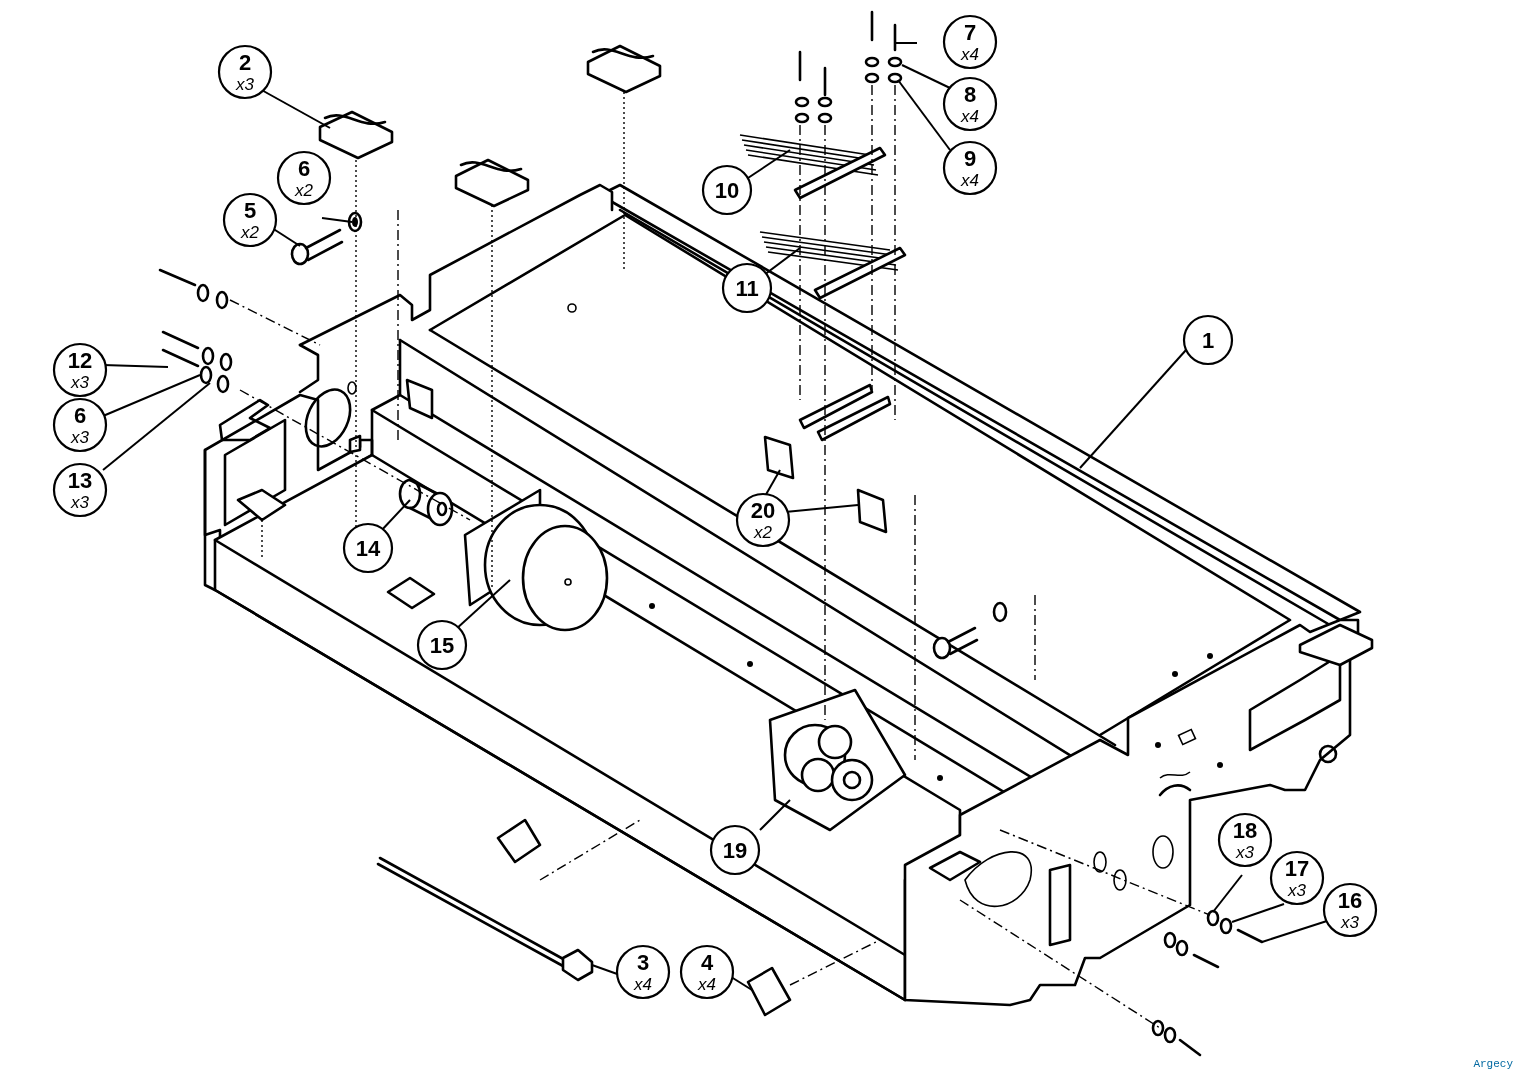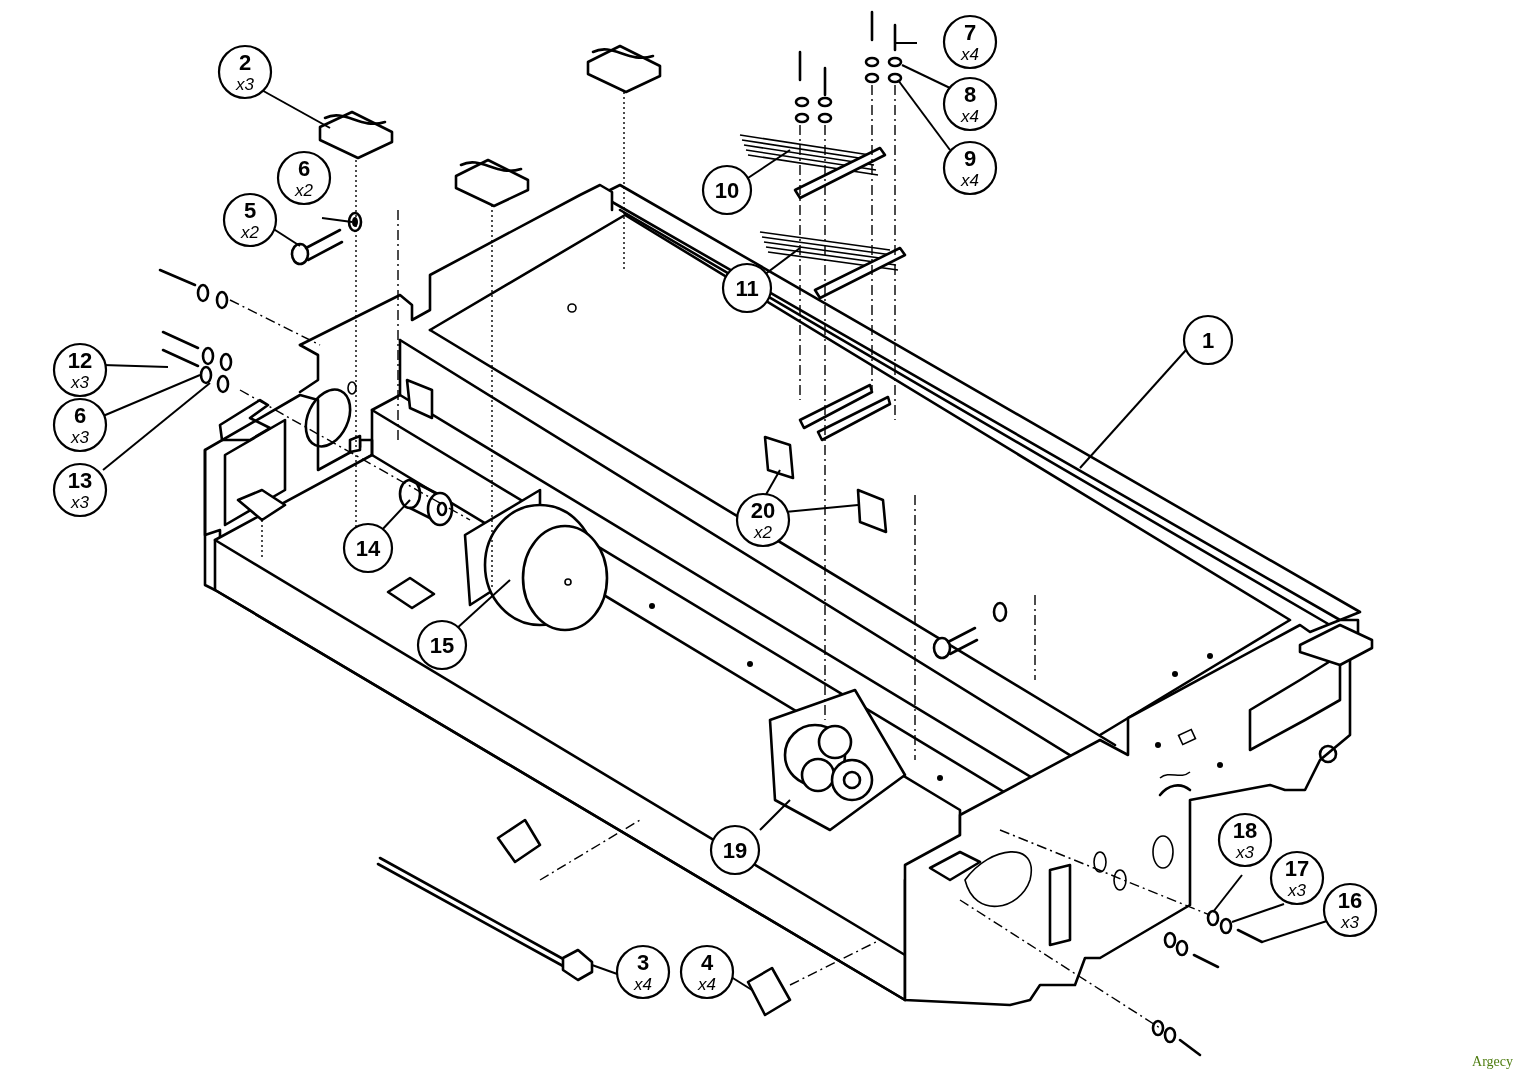--- a/index.html
+++ b/index.html
@@ -8,21 +8,21 @@
     .ln { stroke: #000; stroke-width: 2.6; fill: none; stroke-linejoin: round; stroke-linecap: round; }
     .ln-thin { stroke: #000; stroke-width: 1.6; fill: none; }
     .fill-w { fill: #fff; }
     .dash { stroke: #000; stroke-width: 1.4; fill: none; stroke-dasharray: 10 4 2 4; }
     .dot { stroke: #000; stroke-width: 1.4; fill: none; stroke-dasharray: 2 3; }
     .leader { stroke: #000; stroke-width: 2; fill: none; }
     .callout-circle { fill: #fff; stroke: #000; stroke-width: 2.2; }
     .callout-num { font-family: "Liberation Sans", sans-serif; font-weight: bold; font-size: 22px; text-anchor: middle; fill: #000; }
     .callout-qty { font-family: "Liberation Sans", sans-serif; font-style: italic; font-size: 17px; text-anchor: middle; fill: #000; }
     .blk { fill: #000; }
-    #watermark { position: absolute; right: 14px; bottom: 10px; font-family: Liberation Serif, serif; font-size: 14px; color: #4d7c0f; }
+    #watermark { position: absolute; right: 14px; bottom: 10px; font-family: Liberation Mono, monospace; font-size: 11px; color: #0369a1; }
   </style>
 </head>
 <body>
 
 <svg id="diagram" viewBox="0 0 1527 1080" xmlns="http://www.w3.org/2000/svg">
 
   <g>
 
     <path class="ln fill-w" d="M 600 195 L 1340 620 L 1360 612 L 620 185 Z"></path>
     <path class="ln" d="M 620 210 L 1330 625"></path>

